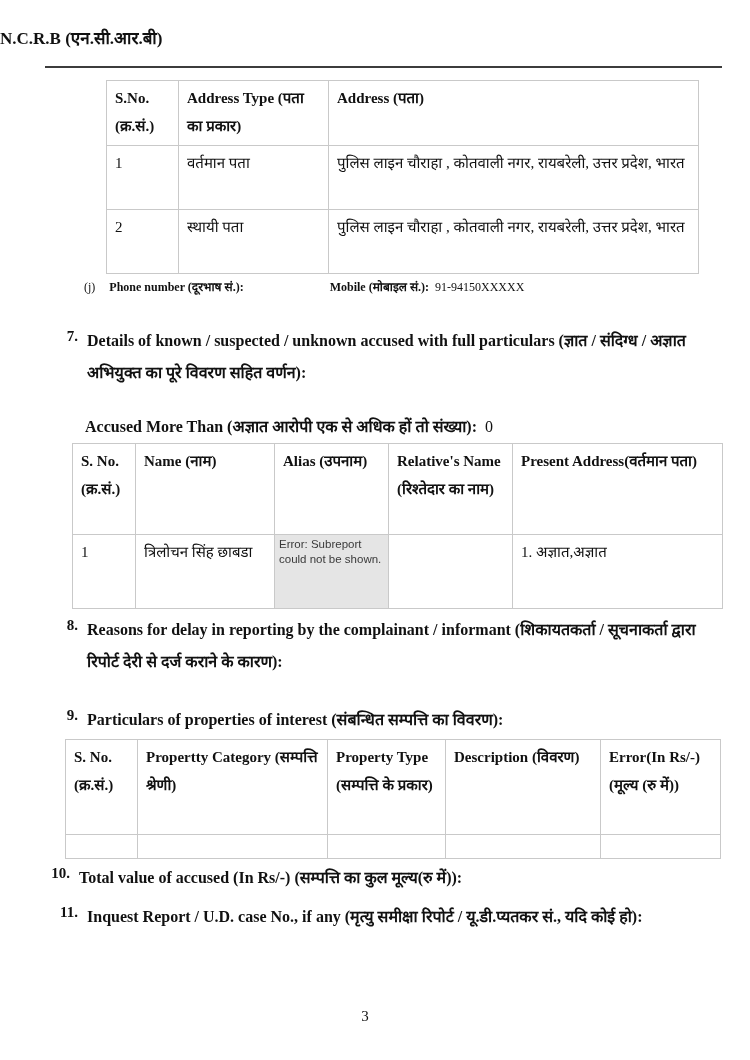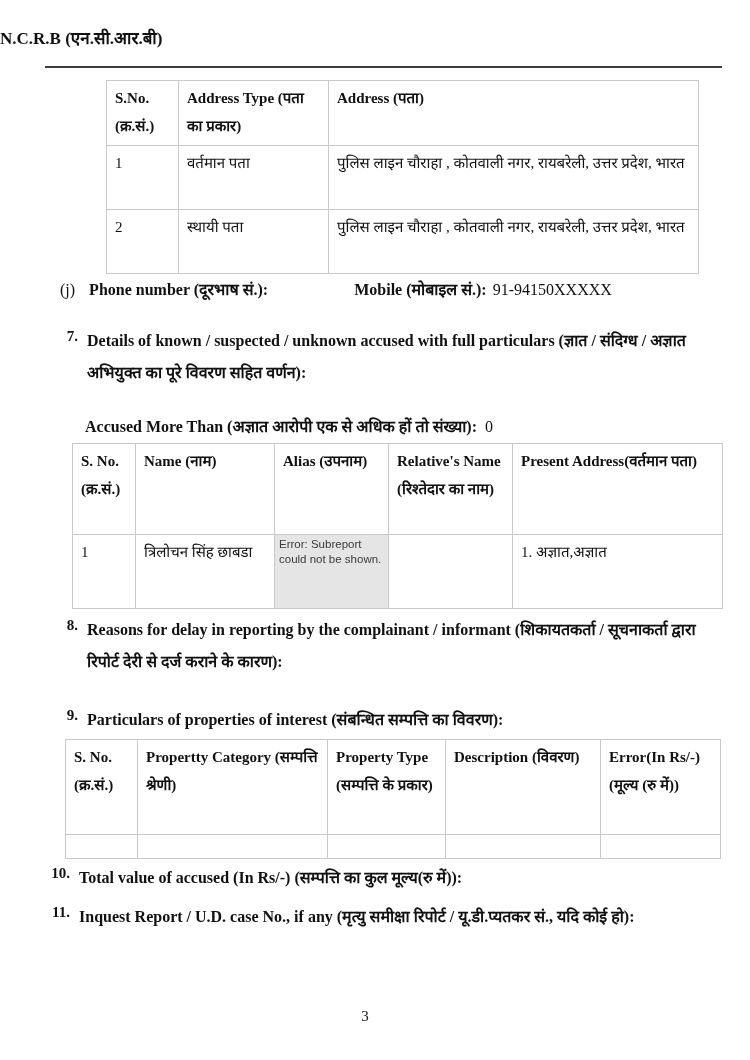--- a/index.html
+++ b/index.html
@@ -39,40 +39,40 @@
   table.tbl th { font-weight:bold; }
   .cell-center { text-align:center; }
   .cell-right  { text-align:right; }
 
   
   .t1 { top:80px; left:106px; width:592px; }
   .t1 .hrow th { height:62px; }
   .t1 .drow td { height:64px; }
 
   
-  .phone-line { position:absolute; top:278px; left:60px; font-size:16px; }
+  .phone-line { position:absolute; top:278px; left:84px; font-size:12px; }
   .phone-line .idx { font-weight:normal; margin-right:14px; }
   .phone-line .lbl { font-weight:bold; }
   .phone-line .mob-lbl { font-weight:bold; margin-left:86px; }
   .phone-line .mob-val { font-weight:normal; margin-left:6px; }
 
   
   .section { position:absolute; display:flex; font-size:16px; line-height:2; }
   .section .num {
     flex:0 0 30px; text-align:right;
     font-weight:bold; position:relative; top:-4px;
     font-size:15px;
   }
   .section .txt { font-weight:bold; margin-left:9px; }
 
   .s7  { top:325px; left:48px; width:660px; }
   .s8  { top:614px; left:48px; width:680px; }
   .s9  { top:704px; left:48px; width:680px; }
   .s10 { top:862px; left:40px; width:695px; }
-  .s11 { top:901px; left:40px; width:695px; }
+  .s11 { top:901px; left:48px; width:695px; }
 
   .accused-line { position:absolute; top:414px; left:85px; font-size:16px; font-weight:bold; line-height:1.6; }
   .accused-line .val { font-weight:normal; margin-left:8px; }
 
   
   .t2 { top:443px; left:72px; width:650px; }
   .t2 .hrow th { height:91px; }
   .t2 .drow td { height:74px; }
   .t2 td.alias-error { background:#e5e5e5; padding:2px 4px; }
   .error-box {

